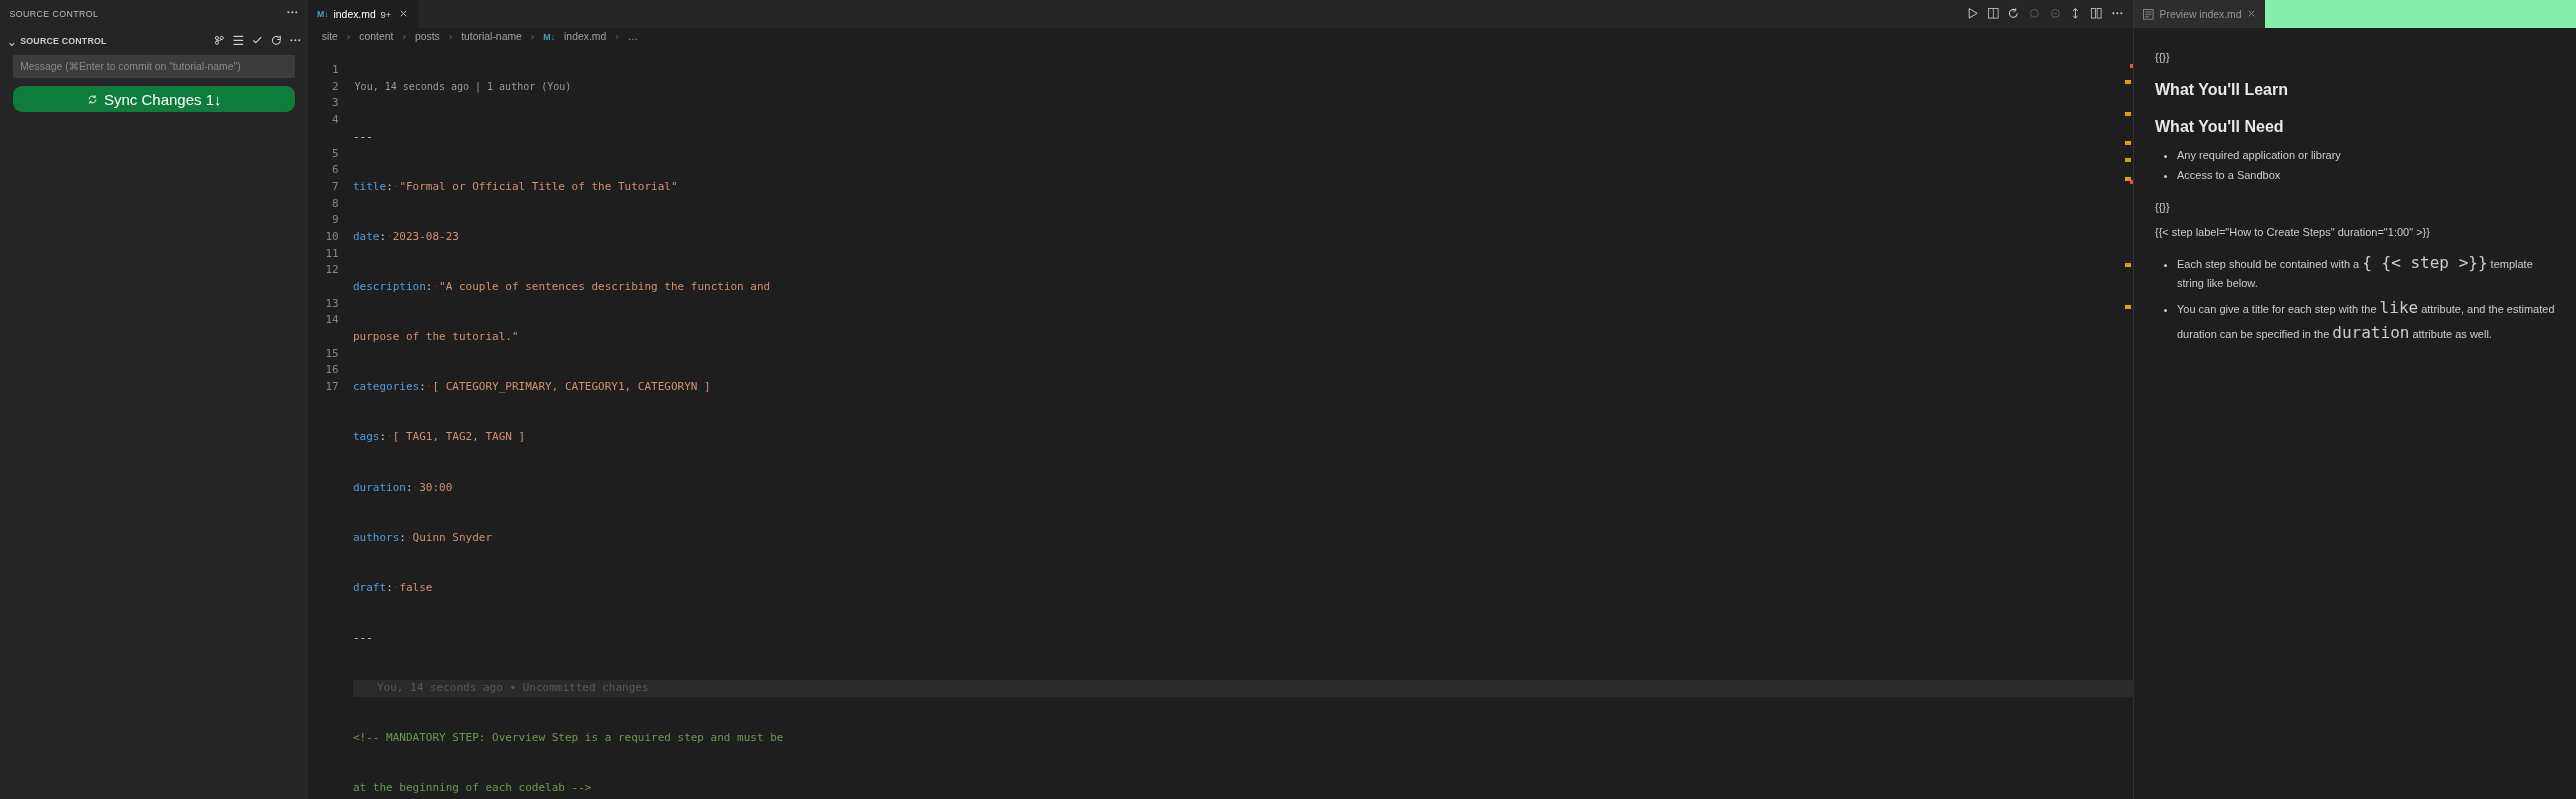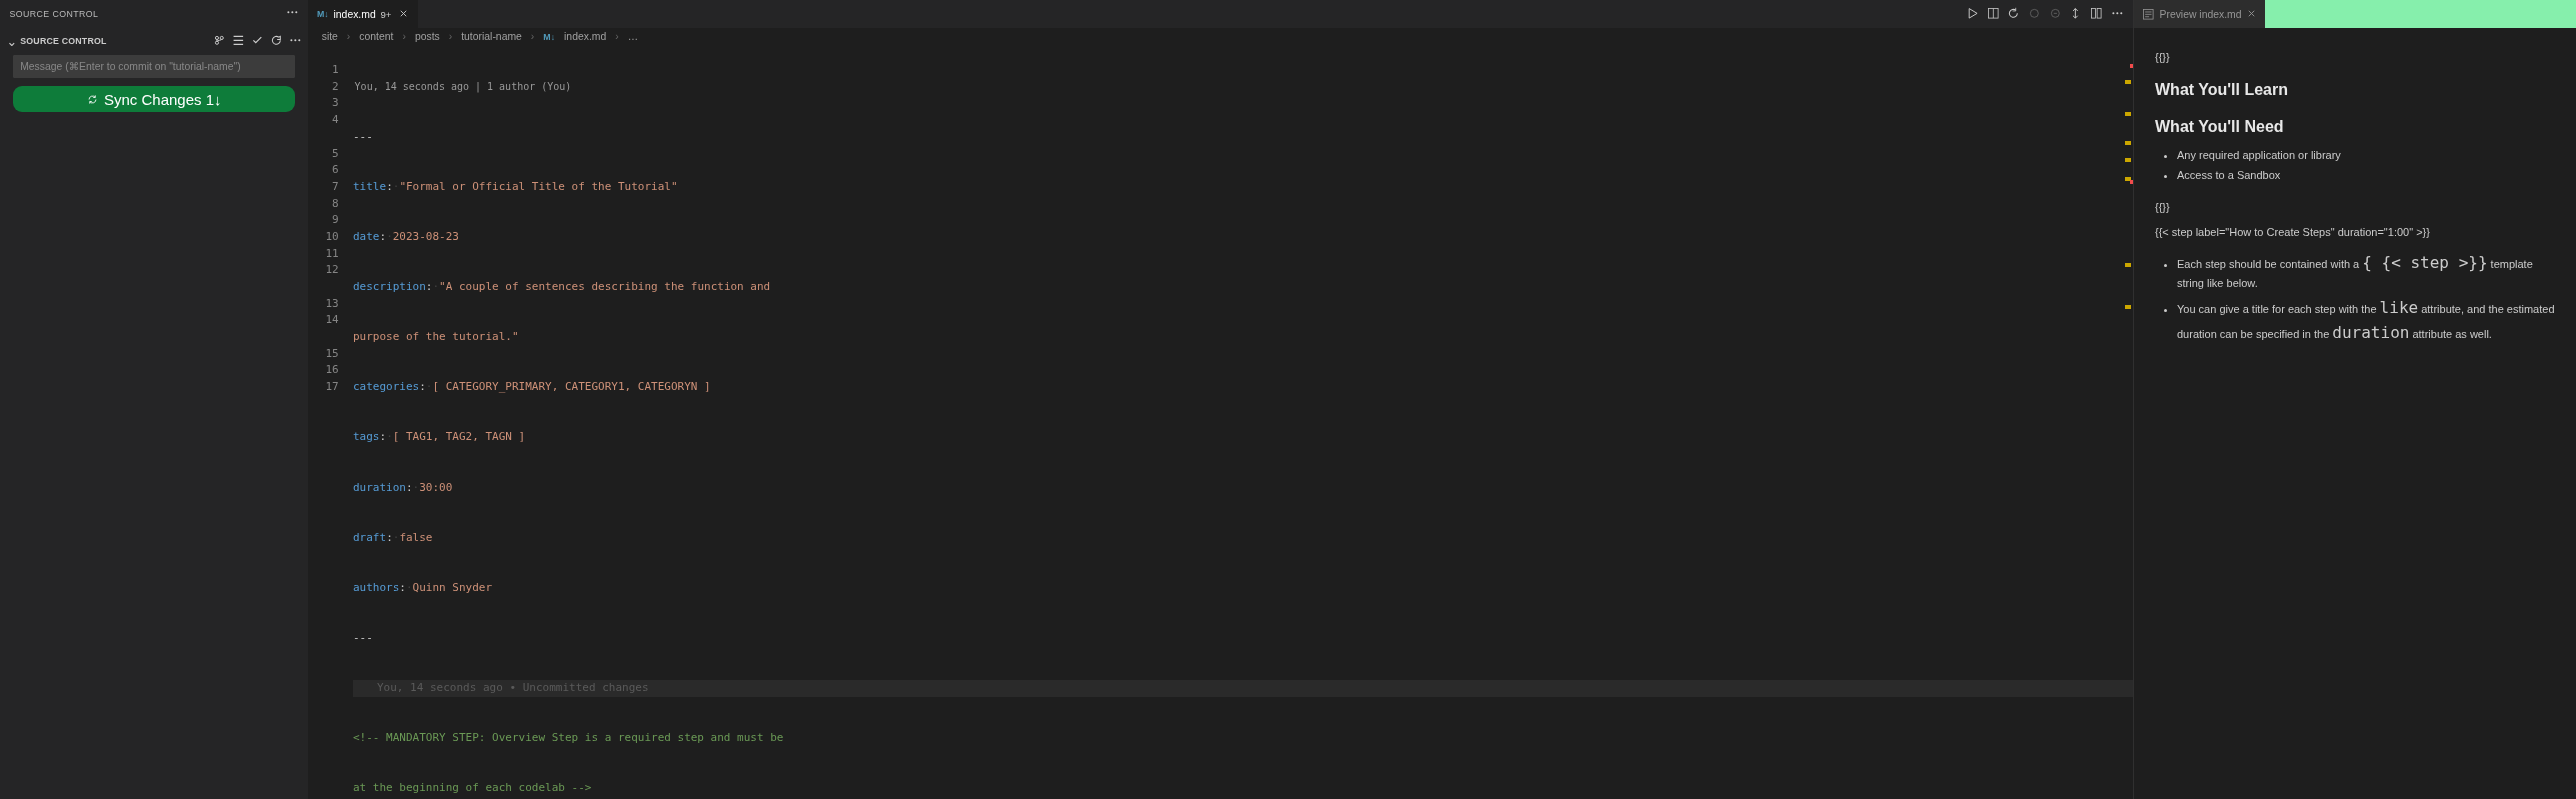--- a/index.html
+++ b/index.html
@@ -349,22 +349,22 @@
     <div class="code">
       <div class="codelens">You, 14 seconds ago | 1 author (You)</div>
       <div class="code-line"><span class="tok-fm">---</span></div>
       <div class="code-line"><span class="tok-key">title</span><span class="tok-punct">:</span><span class="dot">·</span><span class="tok-str">"Formal or Official Title of the Tutorial"</span></div>
       <div class="code-line"><span class="tok-key">date</span><span class="tok-punct">:</span><span class="dot">·</span><span class="tok-str">2023-08-23</span></div>
       <div class="code-line"><span class="tok-key">description</span><span class="tok-punct">:</span><span class="dot">·</span><span class="tok-str">"A couple of sentences describing the function and </span></div>
       <div class="code-line"><span class="tok-str">purpose of the tutorial."</span></div>
       <div class="code-line"><span class="tok-key">categories</span><span class="tok-punct">:</span><span class="dot">·</span><span class="tok-str">[ CATEGORY_PRIMARY, CATEGORY1, CATEGORYN ]</span></div>
       <div class="code-line"><span class="tok-key">tags</span><span class="tok-punct">:</span><span class="dot">·</span><span class="tok-str">[ TAG1, TAG2, TAGN ]</span></div>
       <div class="code-line"><span class="tok-key">duration</span><span class="tok-punct">:</span><span class="dot">·</span><span class="tok-str">30:00</span></div>
+      <div class="code-line"><span class="tok-key">authors</span><span class="tok-punct">:</span><span class="dot">·</span><span class="tok-str">Quinn Snyder</span></div>
       <div class="code-line"><span class="tok-key">draft</span><span class="tok-punct">:</span><span class="dot">·</span><span class="tok-str">false</span></div>
-      <div class="code-line"><span class="tok-key">authors</span><span class="tok-punct">:</span><span class="dot">·</span><span class="tok-str">Quinn Snyder</span></div>
       <div class="code-line"><span class="tok-fm">---</span></div>
       <div class="code-line current"><span class="inline-blame">You, 14 seconds ago • Uncommitted changes</span></div>
       <div class="code-line"><span class="tok-comment">&lt;!-- MANDATORY STEP: Overview Step is a required step and must be </span></div>
       <div class="code-line"><span class="tok-comment">at the beginning of each codelab --&gt;</span></div>
       
       
       
       
       
       

